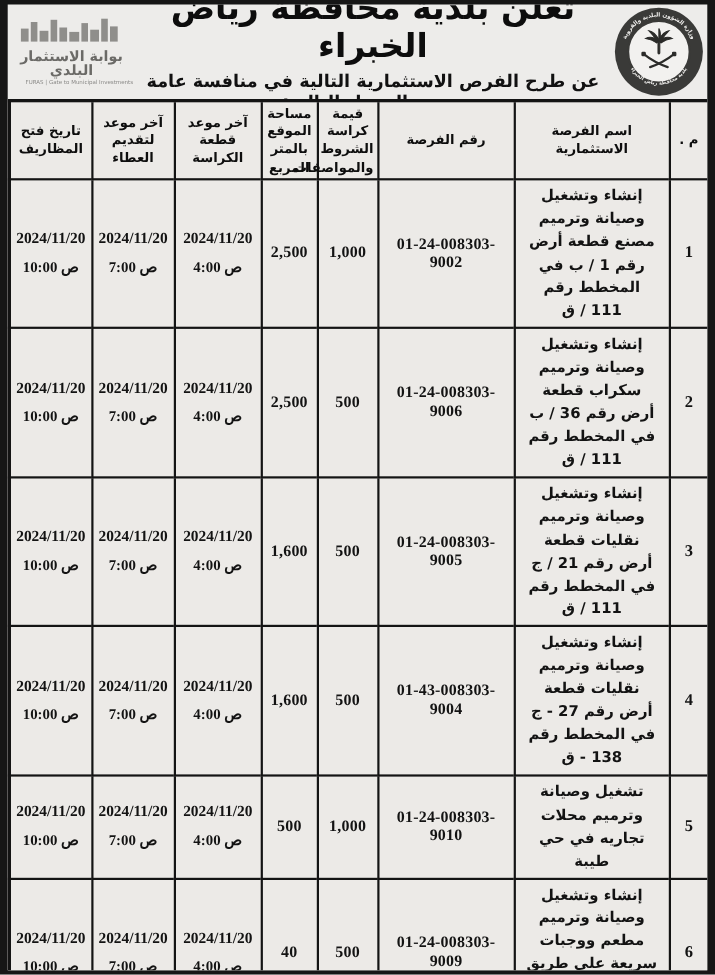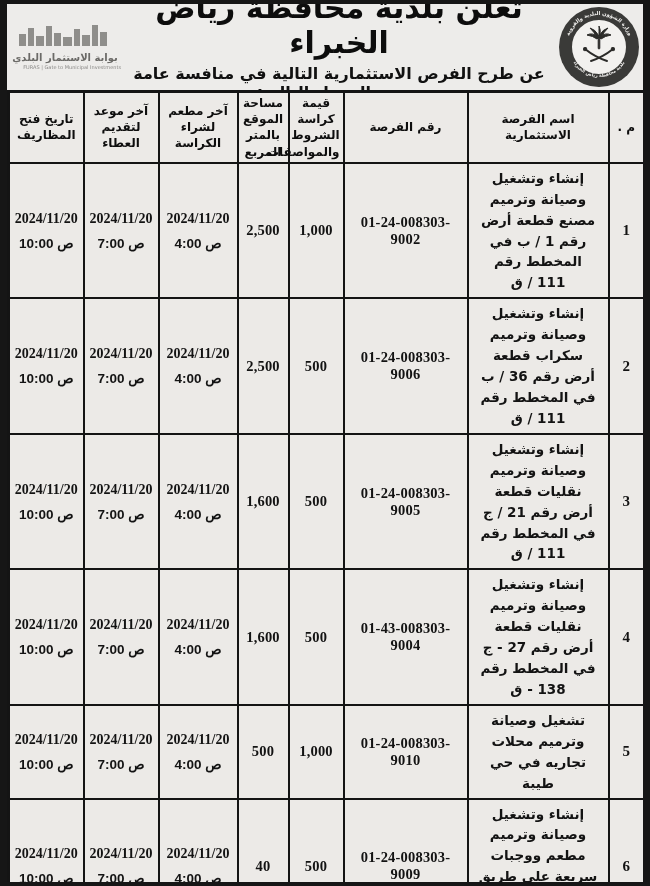--- a/index.html
+++ b/index.html
@@ -27,21 +27,21 @@
   .titles{flex:1;text-align:center;direction:rtl;padding:0 4px;}
   .main-title{
     font-size:30px;font-weight:bold;line-height:1.15;
     letter-spacing:0;color:#0d0d0d;
   }
   .sub-title{
     font-size:16px;font-weight:bold;margin-top:4px;color:#111;
   }
   .furas{width:112px;flex:0 0 auto;text-align:center;direction:rtl;line-height:1;}
   .furas-word{font-size:36px;font-weight:bold;color:#403f3d;letter-spacing:-1px;}
-  .furas-tag{font-size:10px;font-weight:bold;color:#6b6a67;margin-top:4px;}
+  .furas-tag{font-size:13px;font-weight:bold;color:#6b6a67;margin-top:4px;}
   .furas-en{font-size:5px;color:#8a8987;margin-top:2px;text-align:right;direction:ltr;}
 
   
   .table-wrap{padding:0 0;}
   table{
     border-collapse:collapse;table-layout:fixed;
     width:636px;direction:rtl;
     border:3px solid #141414;
     background:#eceae7;
   }
@@ -52,21 +52,21 @@
     font-weight:bold;
   }
   thead th{font-size:12px;line-height:1.35;height:56px;color:#0e0e0e;}
   td.c-idx{font-family:"Liberation Serif",serif;font-size:15px;}
   td.c-name{font-size:13.5px;line-height:1.55;text-align:center;padding:4px 10px;}
   td.c-num,td.c-booklet,td.c-area{
     font-family:"Liberation Serif",serif;font-size:14.5px;letter-spacing:.2px;
   }
   td.c-date{font-size:13px;}
   .dt{display:block;font-family:"Liberation Serif",serif;font-size:14px;direction:ltr;}
-  .tm{display:inline-block;direction:ltr;font-family:Liberation Sans, sans-serif;font-size:13.5px;margin-top:8px;}
+  .tm{display:inline-block;direction:ltr;font-family:Liberation Serif, serif;font-size:13.5px;margin-top:8px;}
   .ltr{direction:ltr;display:inline-block;unicode-bidi:isolate;}
 </style>
 </head>
 <body>
 
 <div class="page">
 
   <div class="header">
 
     <div class="seal">
@@ -136,21 +136,21 @@
         <col style="width:75px">
           <col style="width:75px">
       </colgroup>
       <thead>
         <tr id="head-row">
             <th>م .</th>
             <th>اسم الفرصة الاستثمارية</th>
             <th>رقم الفرصة</th>
             <th>قيمة كراسة الشروط والمواصفات</th>
             <th>مساحة الموقع بالمتر المربع</th>
-            <th>آخر مطعم لشراء الكراسة</th>
+            <th>آخر موعد قطعة الكراسة</th>
             <th>آخر موعد لتقديم العطاء</th>
             <th>تاريخ فتح المظاريف</th>
           </tr>
       </thead>
       <tbody id="body-rows">
           <tr style="height: 98px;">
             <td class="c-idx">1</td>
             <td class="c-name">إنشاء وتشغيل وصيانة وترميم مصنع قطعة أرض رقم 1 / ب في المخطط رقم 111 / ق</td>
             <td class="c-num"><span class="ltr">01-24-008303-9002</span></td>
             <td class="c-booklet">1,000</td>

